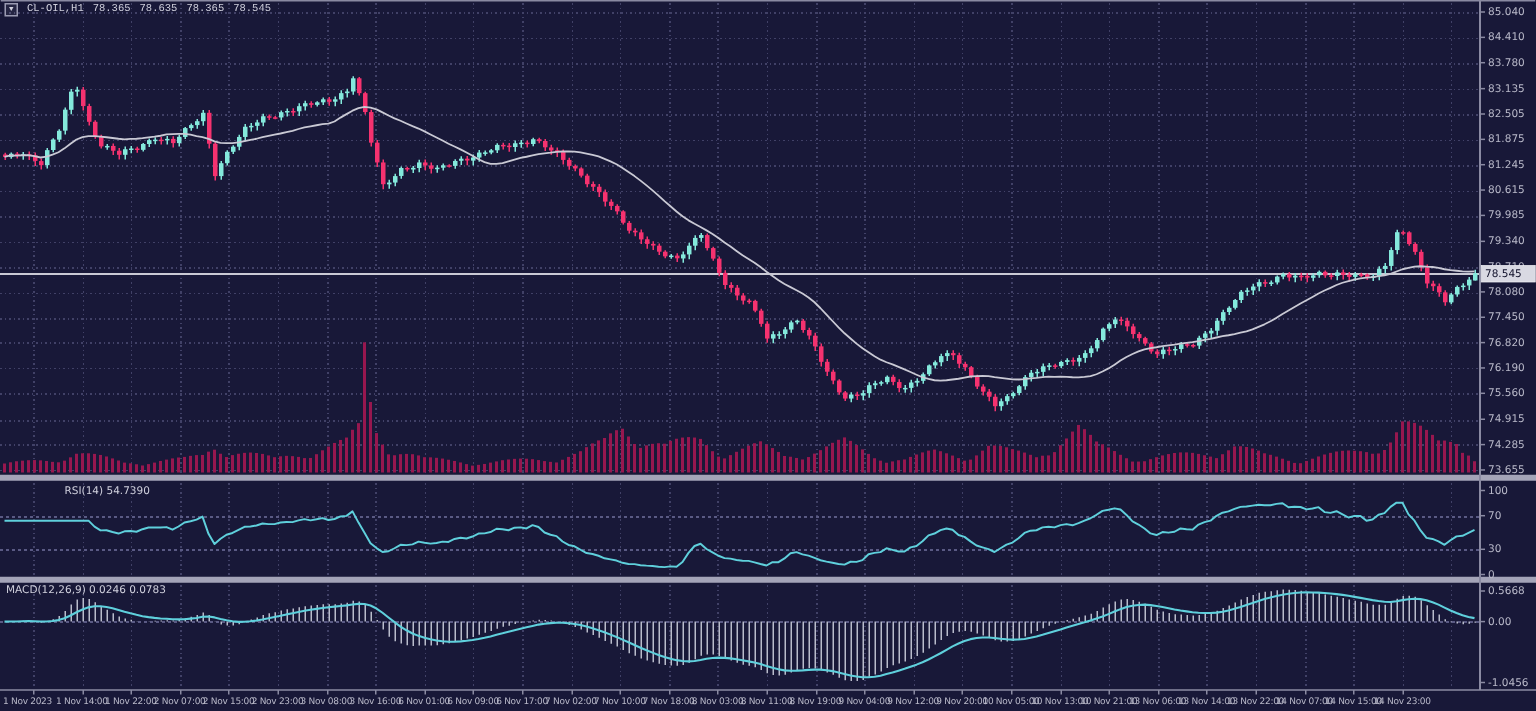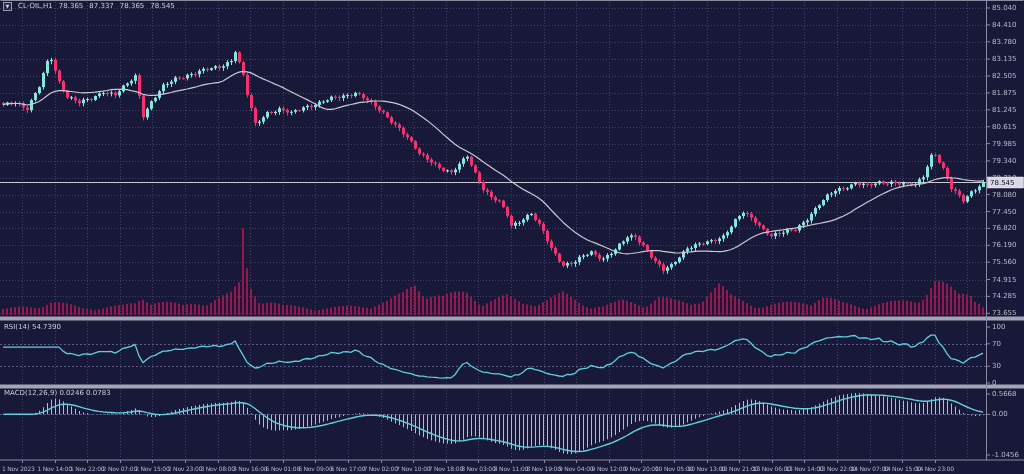--- a/index.html
+++ b/index.html
@@ -8,32 +8,32 @@
     width:1024px;height:474px;
     background:#181838;
     overflow:hidden;
     font-family:"DejaVu Sans","Liberation Sans",sans-serif;
   }
   #chart-svg{position:absolute;left:0;top:0;}
   .ohlc-header{
     position:absolute;left:3px;top:2px;
     display:flex;align-items:center;gap:6px;
     font-size:7px;color:#cfcfdc;letter-spacing:0;line-height:9px;
-    z-index:5;white-space:nowrap;
+    z-index:5;white-space:nowrap;font-family:Liberation Mono, monospace;
   }
   .mini-icon{
     display:inline-flex;align-items:center;justify-content:center;
     width:9px;height:9px;border:1px solid #9a9ab2;box-sizing:border-box;
     font-size:5px;color:#cfcfdc;background:rgba(255,255,255,0.06);
   }
   .ind-header{
     position:absolute;left:4px;
     font-size:7px;color:#cfcfdc;letter-spacing:0;z-index:5;white-space:nowrap;
   }
-  .rsi-header{top:323px;}
+  .rsi-header{top:323px;margin-left:39px;}
   .macd-header{top:389px;}
 </style>
 </head>
 <body>
 
 <div class="chart-window" style="background: rgb(24, 24, 56);">
   <svg id="chart-svg" width="1024" height="474">
       <rect x="0" y="0" width="1024" height="474" fill="#181838"></rect>
       <g>
         <line x1="22.5" y1="2" x2="22.5" y2="315" stroke="#414167" stroke-width="1" stroke-dasharray="1 2" shape-rendering="crispEdges"></line>
@@ -1279,20 +1279,20 @@
         <text y="468" font-size="6" letter-spacing="-0.2" dominant-baseline="central" fill="#b9b9c9" font-family="&quot;DejaVu Sans&quot;,&quot;Liberation Sans&quot;,sans-serif" x="902.2" text-anchor="middle">14 Nov 15:00</text>
         <line x1="935.5" y1="460" x2="935.5" y2="463" stroke="#8a8aa2" stroke-width="1"></line>
         <text y="468" font-size="6" letter-spacing="-0.2" dominant-baseline="central" fill="#b9b9c9" font-family="&quot;DejaVu Sans&quot;,&quot;Liberation Sans&quot;,sans-serif" x="934.8" text-anchor="middle">14 Nov 23:00</text>
       </g>
     </svg>
 
   <div class="ohlc-header">
     <span class="mini-icon">▼</span>
     <span>CL-OIL,H1</span>
     <span>78.365</span>
-    <span>87.337</span>
+    <span>78.635</span>
     <span>78.365</span>
     <span>78.545</span>
   </div>
 
   <div class="ind-header rsi-header">RSI(14) 54.7390</div>
   <div class="ind-header macd-header">MACD(12,26,9) 0.0246 0.0783</div>
 </div>
 
 </body></html>

